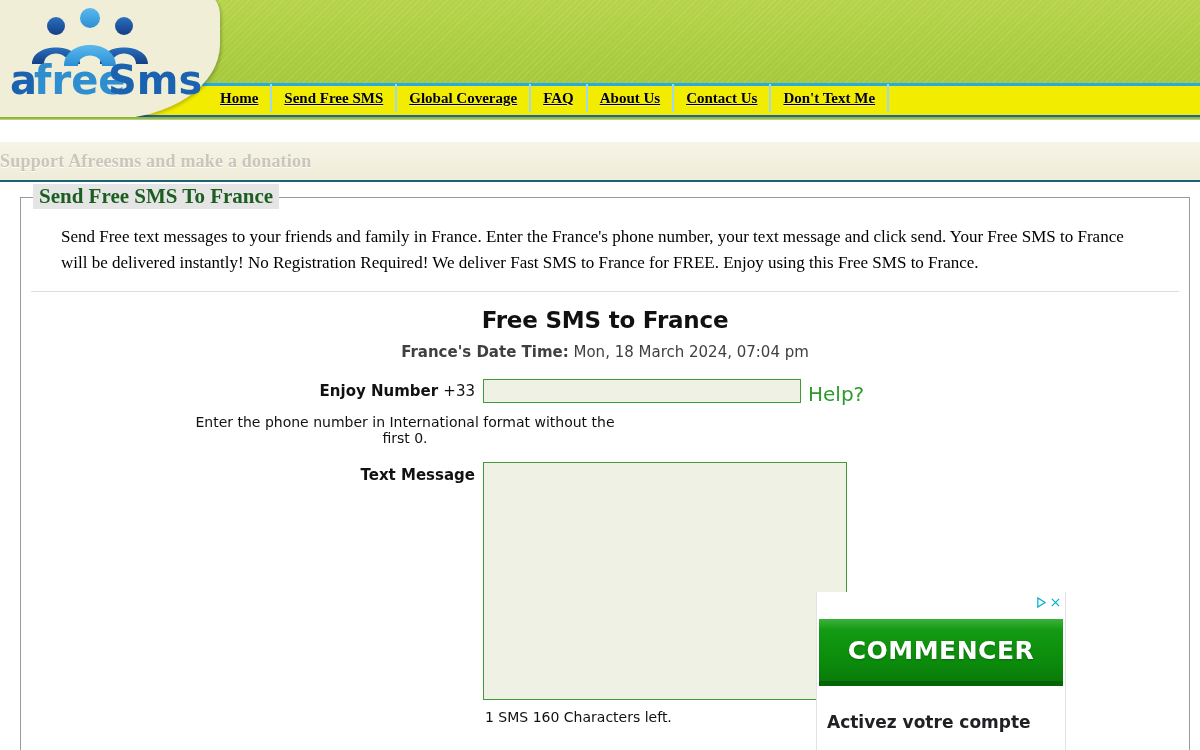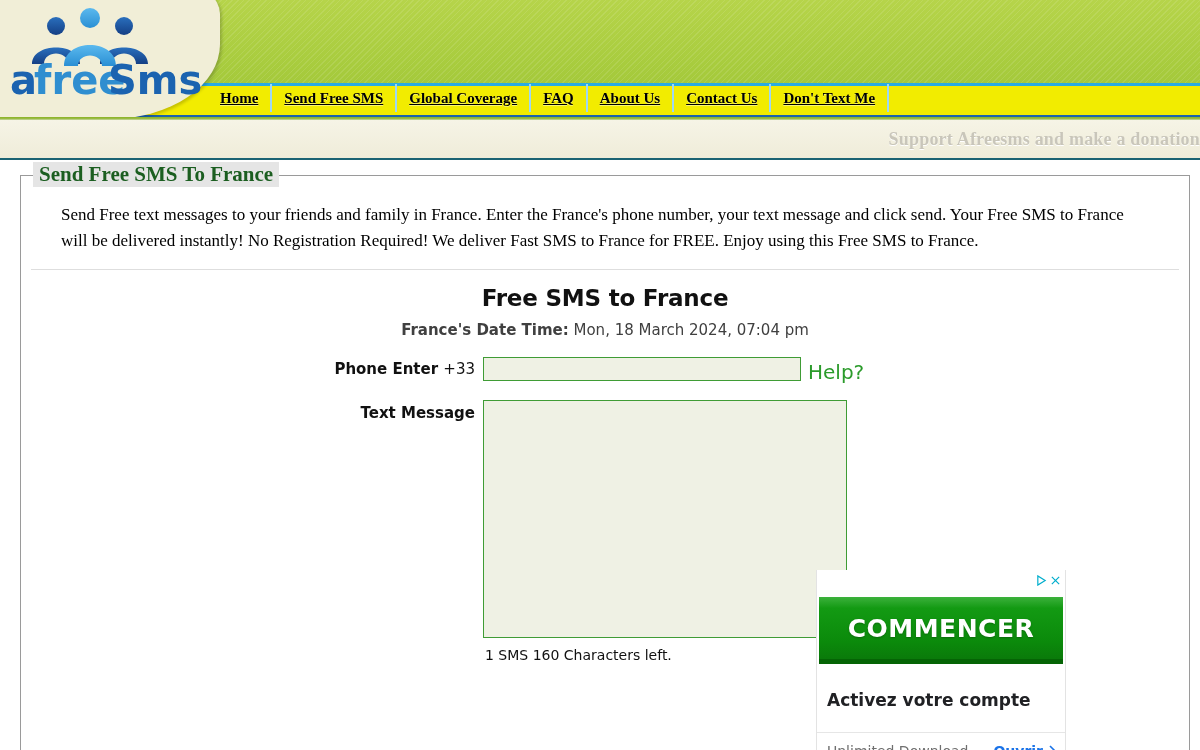--- a/index.html
+++ b/index.html
@@ -102,21 +102,22 @@
     background: linear-gradient(180deg,#8fb52e 0%, #8fb52e 40%, #c9d8a6 100%);
   }
 
   
   .donation-bar {
     height: 38px;
     background: linear-gradient(180deg,#f6f4e6 0%, #efecd9 100%);
     border-bottom: 2px solid #1b6373;
     display: flex;
     align-items: center;
-    justify-content: flex-end;
+    justify-content: flex-start;
+    margin-top: 22px;
   }
   .donation-text {
     font-family: "Liberation Serif", serif;
     font-weight: bold;
     font-size: 18px;
     color: #c9c6ba;
     text-shadow: 0 1px 0 #ffffff;
     letter-spacing: 0.2px;
     cursor: pointer;
   }
@@ -406,25 +407,26 @@
     <p class="intro">Send Free text messages to your friends and family in France. Enter the France's phone number, your text message and click send. Your Free SMS to France will be delivered instantly! No Registration Required! We deliver Fast SMS to France for FREE. Enjoy using this Free SMS to France.</p>
     <div class="divider"></div>
 
     <div class="form-title">Free SMS to France</div>
     <div class="form-datetime">
       <span class="dt-label">France's Date Time:</span><span> Mon, 18 March 2024, 07:04 pm</span>
     </div>
 
     <div class="field-row">
       <div class="field-label">
-        <span>Phone Enter </span><span class="prefix">+33</span>
+        <span>Enjoy Number </span><span class="prefix">+33</span>
       </div>
       <input class="phone-input" type="text" value="" style="">
       <span class="help-link">Help?</span>
     </div>
+    <div class="hint">Enter the phone number in International format without the first 0.</div>
 
     <div class="msg-row">
       <div class="msg-label">Text Message</div>
       <textarea class="msg-input" style=""></textarea>
     </div>
     <div class="char-count">1 SMS 160 Characters left.</div>
   </div>
 
   <div class="ad-right">
     <div class="adchoices">

